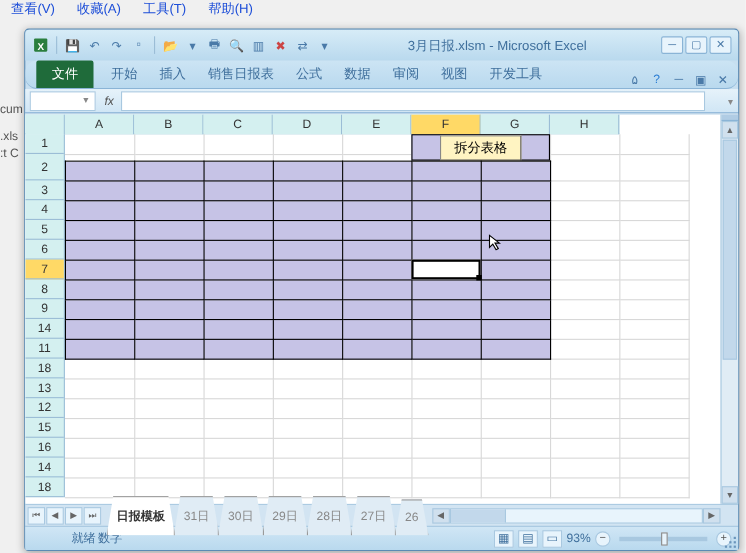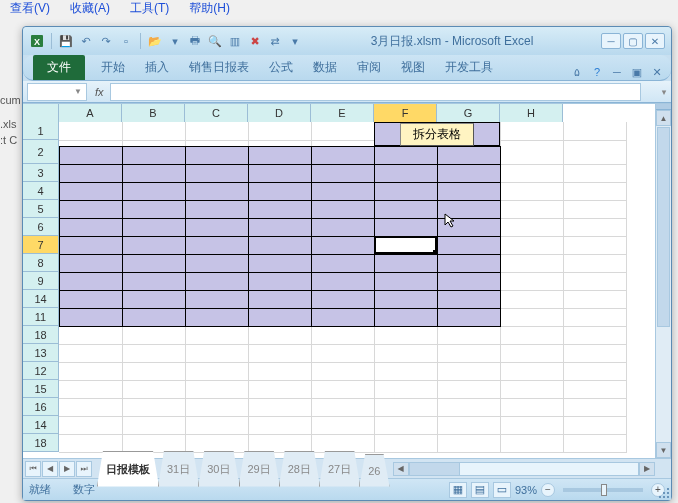--- a/index.html
+++ b/index.html
@@ -76,21 +76,21 @@
 .sheet-tabs { display: flex; align-items: flex-end; margin-left: 4px; }
 .sheet-tab { padding: 10px 8px; font-size: 11px; background: #e0ecf5; border: 1px solid #999; border-bottom: none; margin-right: -1px; position: relative; clip-path: polygon(6px 0, calc(100% - 6px) 0, 100% 100%, 0 100%); color: #333; text-align: right; }
 .sheet-tab.active { background: #fff; font-weight: bold; z-index: 1; }
 .sheet-tab.dim { color: #888; }
 .hscroll { flex: 1; display: flex; align-items: center; margin-left: 4px; }
 .hscroll .arr { width: 16px; height: 14px; background: #d0e0ee; border: 1px solid #a8c8e0; display:flex;align-items:center;justify-content:center;font-size:8px;color:#666; }
 .hscroll .htrack { flex: 1; height: 14px; background: #e8f4fc; border: 1px solid #a8c8e0; position: relative; }
 .hscroll .hthumb { position: absolute; left: 0; width: 50px; height: 100%; background: #c2d8eb; border-right: 1px solid #a8c8e0; }
 
 .statusbar { height: 22px; background: linear-gradient(#d0e6f5, #b9d9ee); border-top: 1px solid #a8c8e0; display: flex; align-items: center; padding: 0 6px; font-size: 11px; color: #3f6f9c; }
-.statusbar .sb-left { display: flex; gap: 22px; }
+.statusbar .sb-left { display: flex; gap: 2px; margin-left: 36px; }
 .statusbar .sb-right { margin-left: auto; display: flex; align-items: center; gap: 4px; }
 .view-btn { width: 18px; height: 16px; border: 1px solid #a8c8e0; background: #e8f4fc; display:flex;align-items:center;justify-content:center; }
 .zoom-slider { width: 80px; height: 4px; background: #a8c8e0; position: relative; margin: 0 4px; }
 .zoom-slider .zthumb { position: absolute; left: 38px; top: -4px; width: 6px; height: 12px; background: #e8f4fc; border: 1px solid #888; }
 .zoom-btn { width: 14px; height: 14px; border: 1px solid #a8c8e0; background: #e8f4fc; text-align: center; line-height: 12px; font-size: 10px; color: #555; border-radius: 7px; }
 
 .resize-grip { position: absolute; right: 2px; bottom: 2px; width: 12px; height: 12px; }
 .resize-grip span { position: absolute; width: 2px; height: 2px; background: #6a95bb; }
 </style>
 </head>

